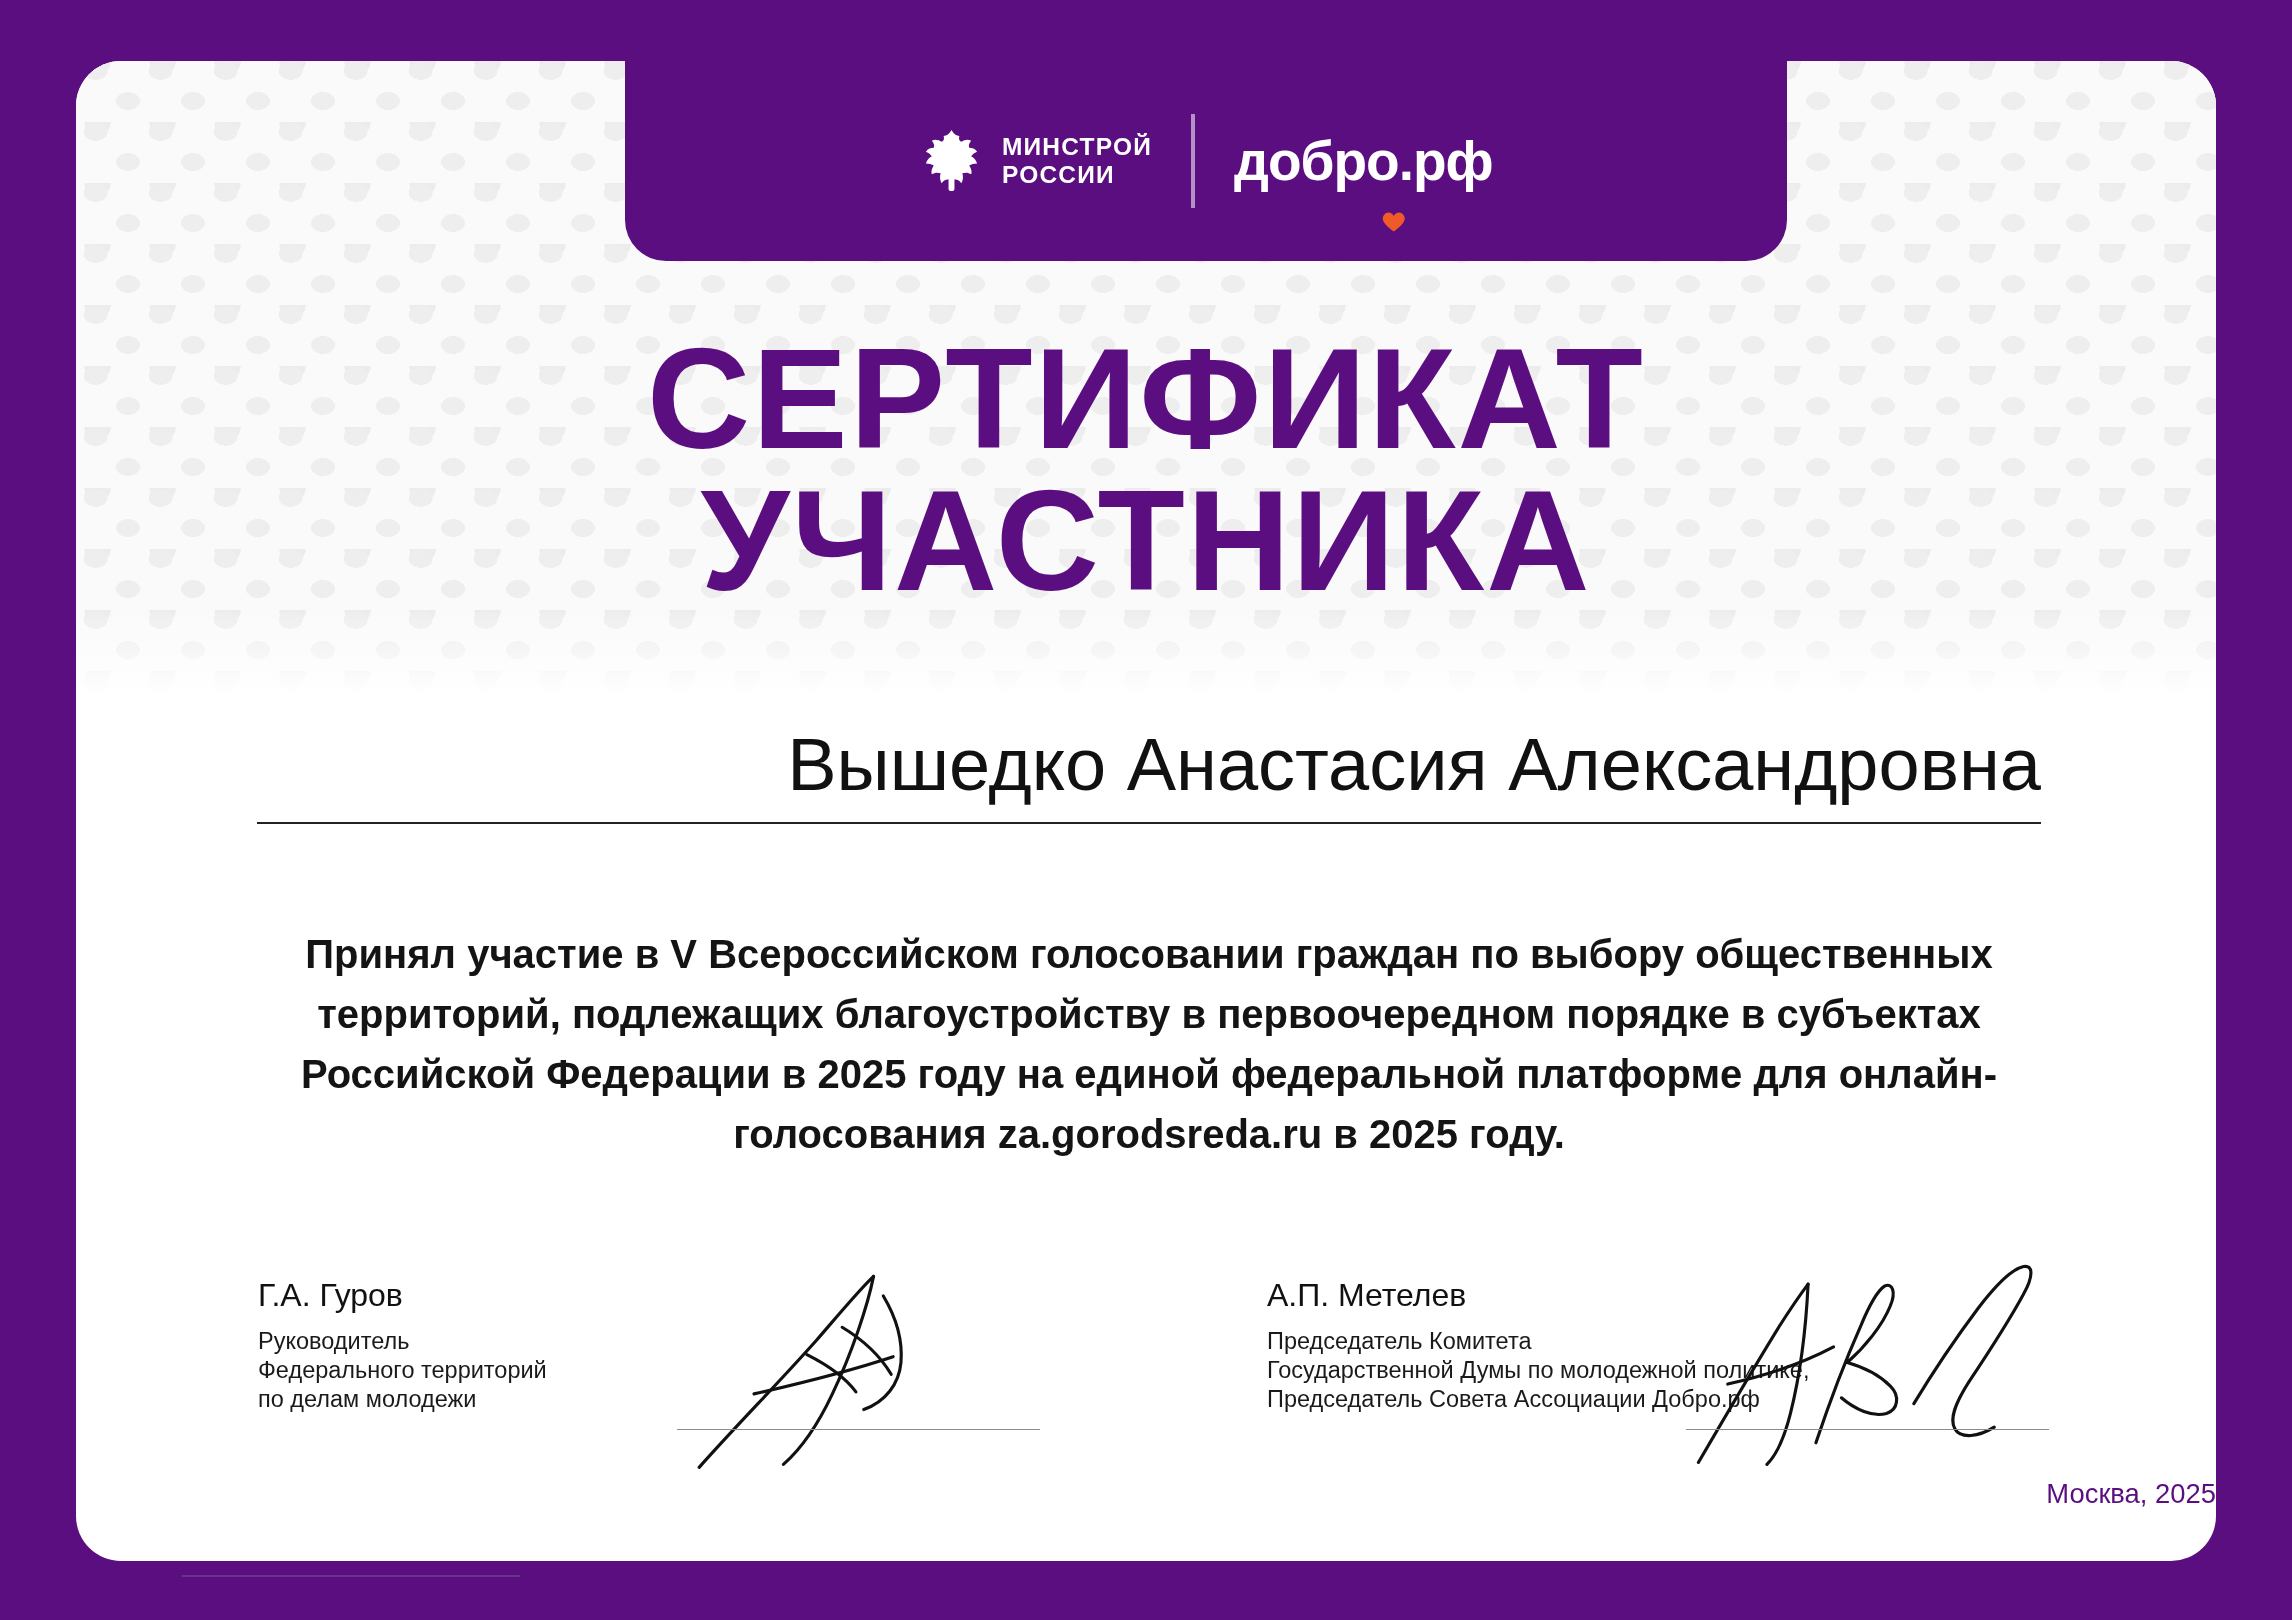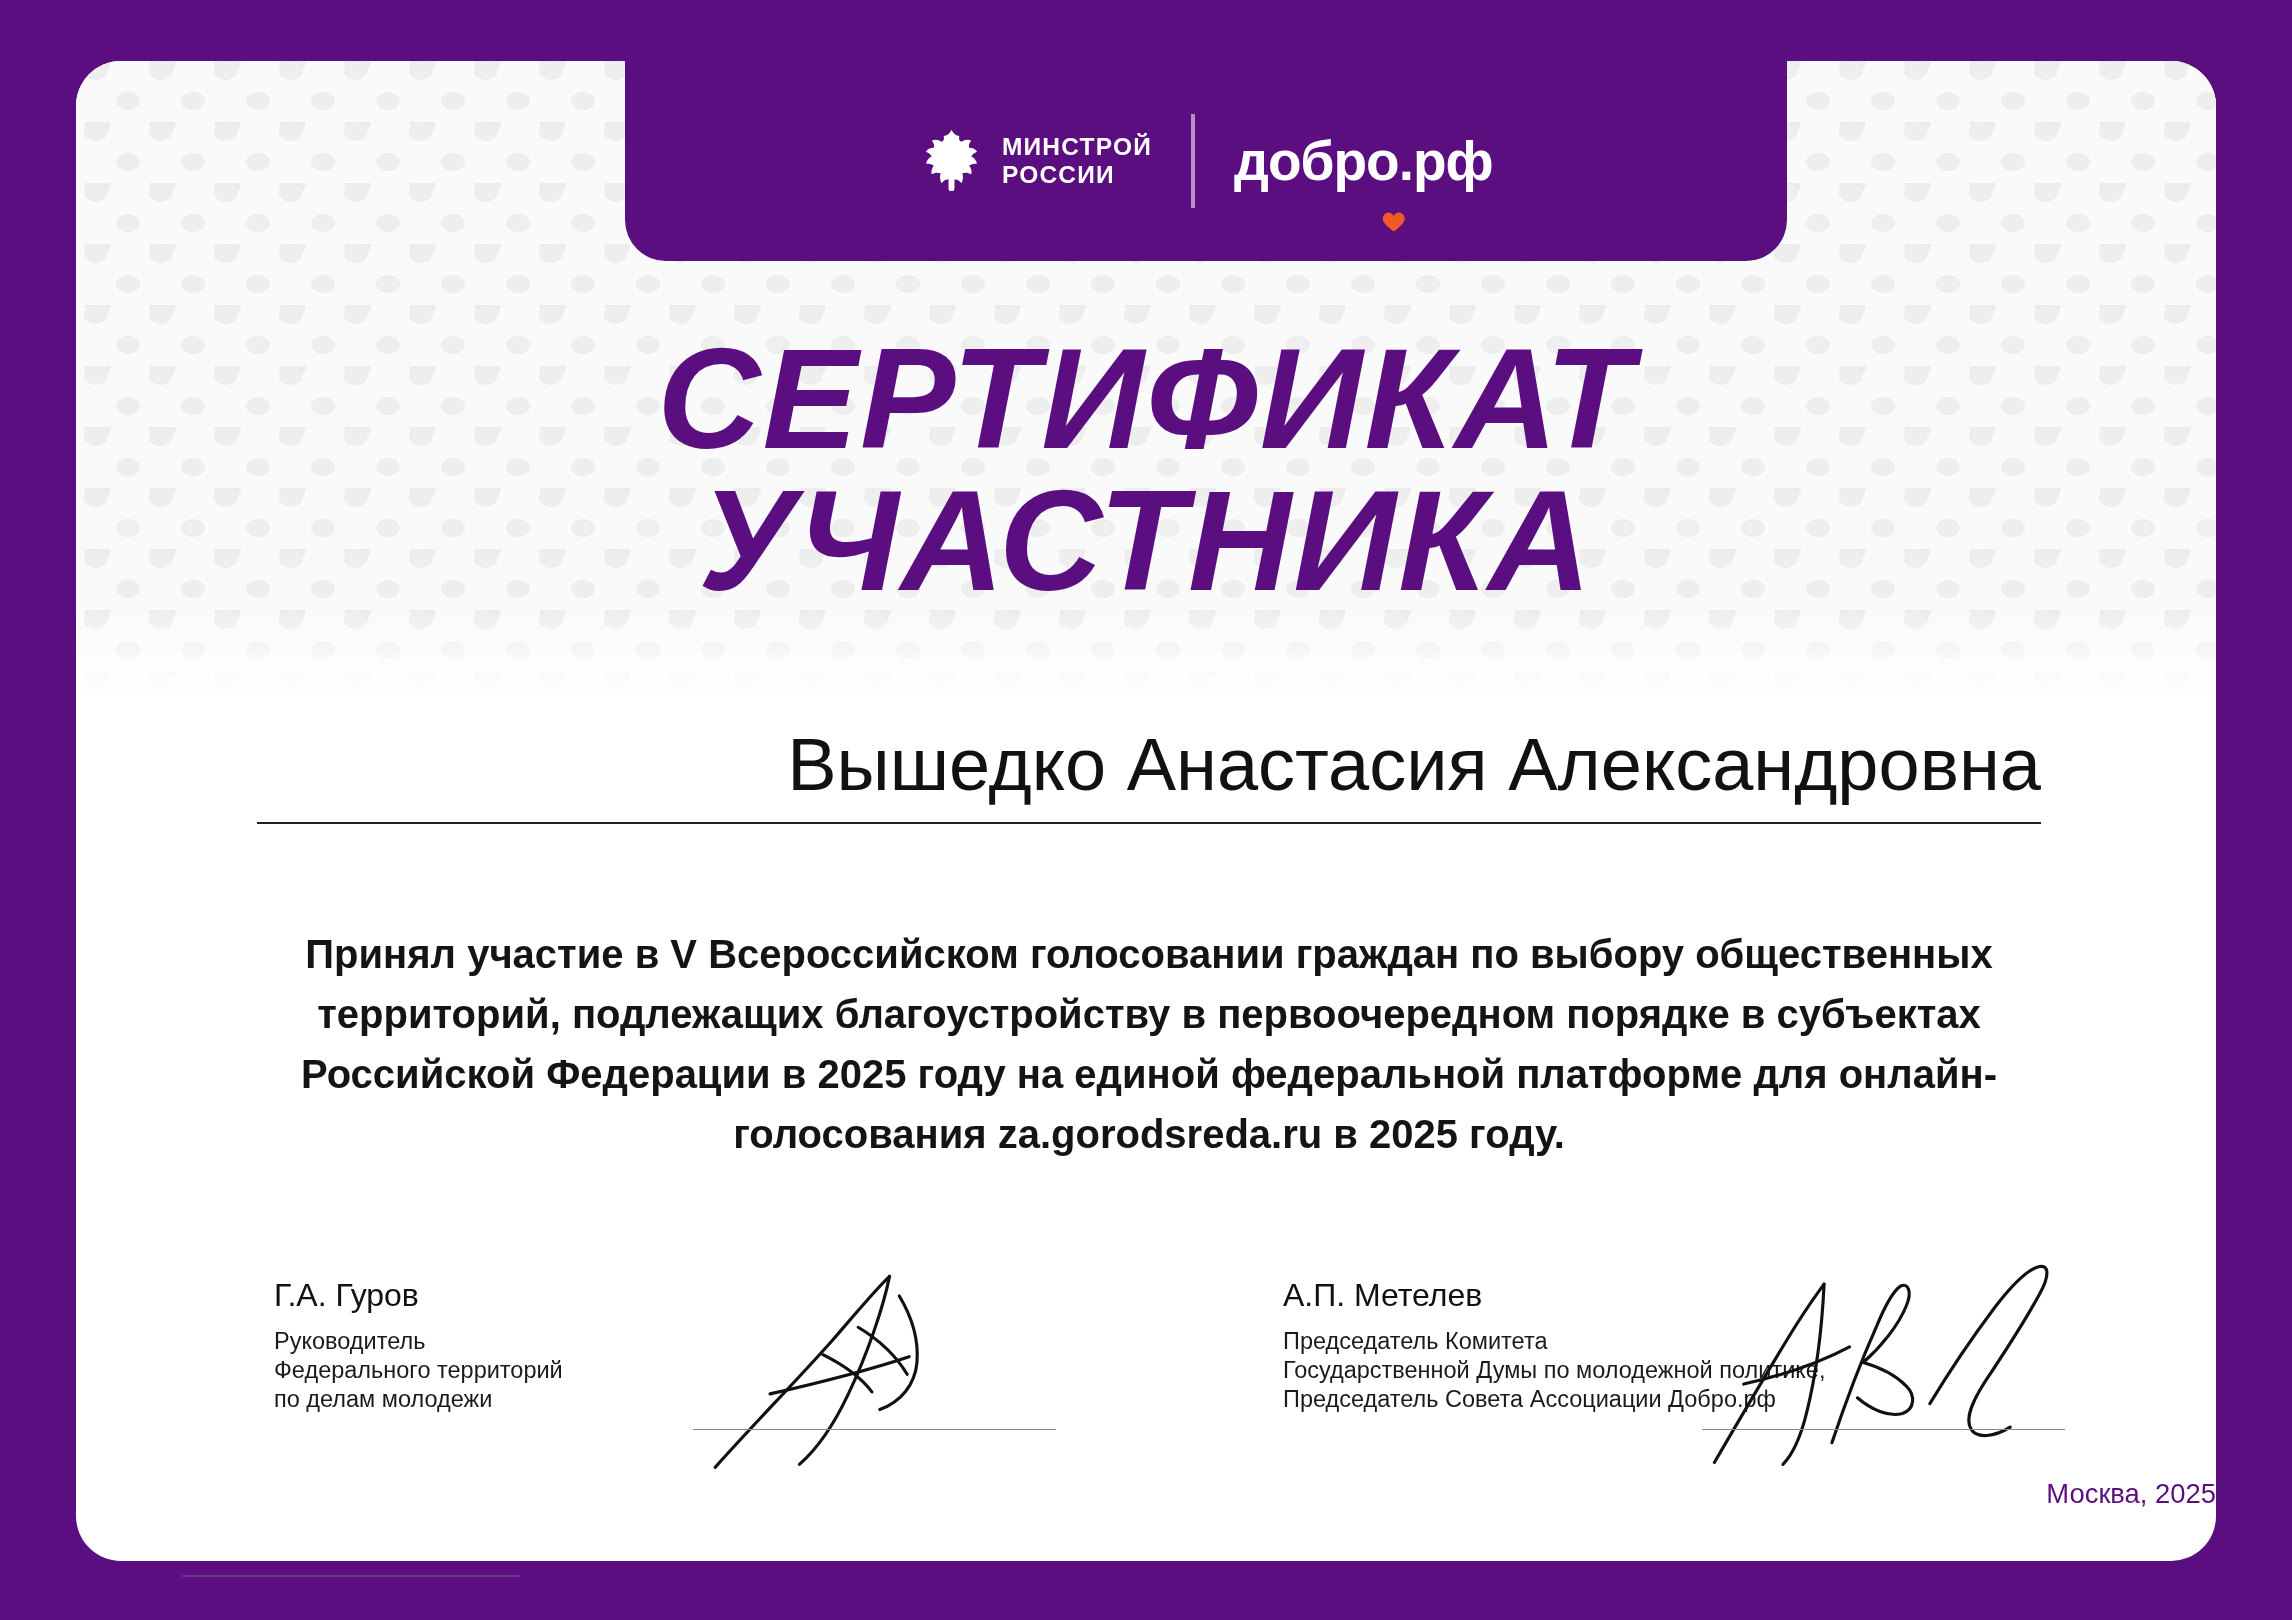--- a/index.html
+++ b/index.html
@@ -151,21 +151,20 @@
   }
 
   
   .title {
     position: absolute;
     left: 0;
     right: 0;
     top: 267px;
     text-align: center;
     z-index: 6;
-    font-style: italic;
   }
   .title-line {
     font-family: "Liberation Sans", sans-serif;
     font-weight: bold;
     color: #5B0E80;
     font-size: 143px;
     line-height: 142px;
     letter-spacing: 2px;
     text-transform: uppercase;
     white-space: nowrap;
@@ -203,21 +202,21 @@
     font-family: "Liberation Sans", sans-serif;
     font-size: 40px;
     line-height: 60px;
     color: #141414;
     font-weight: bold;
   }
 
   
   .signatures {
     position: absolute;
-    left: 16px;
+    left: 0;
     top: 1215px;
     width: 100%;
     height: 245px;
   }
   .sig {
     position: absolute;
     display: flex;
     align-items: flex-start;
   }
   .sig-left { left: 182px; top: 0; }

